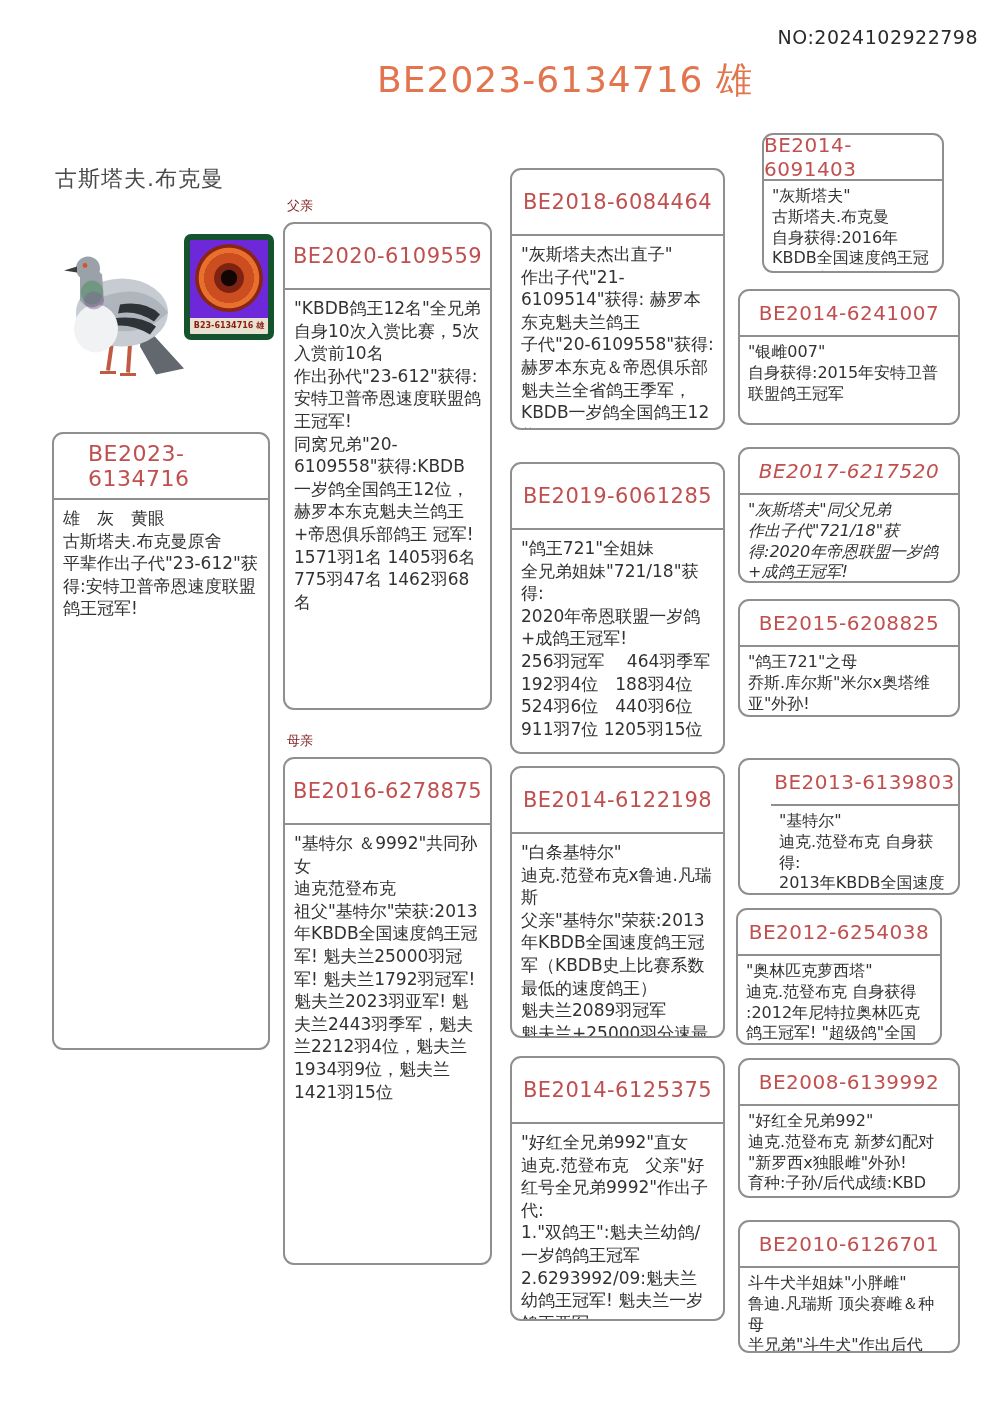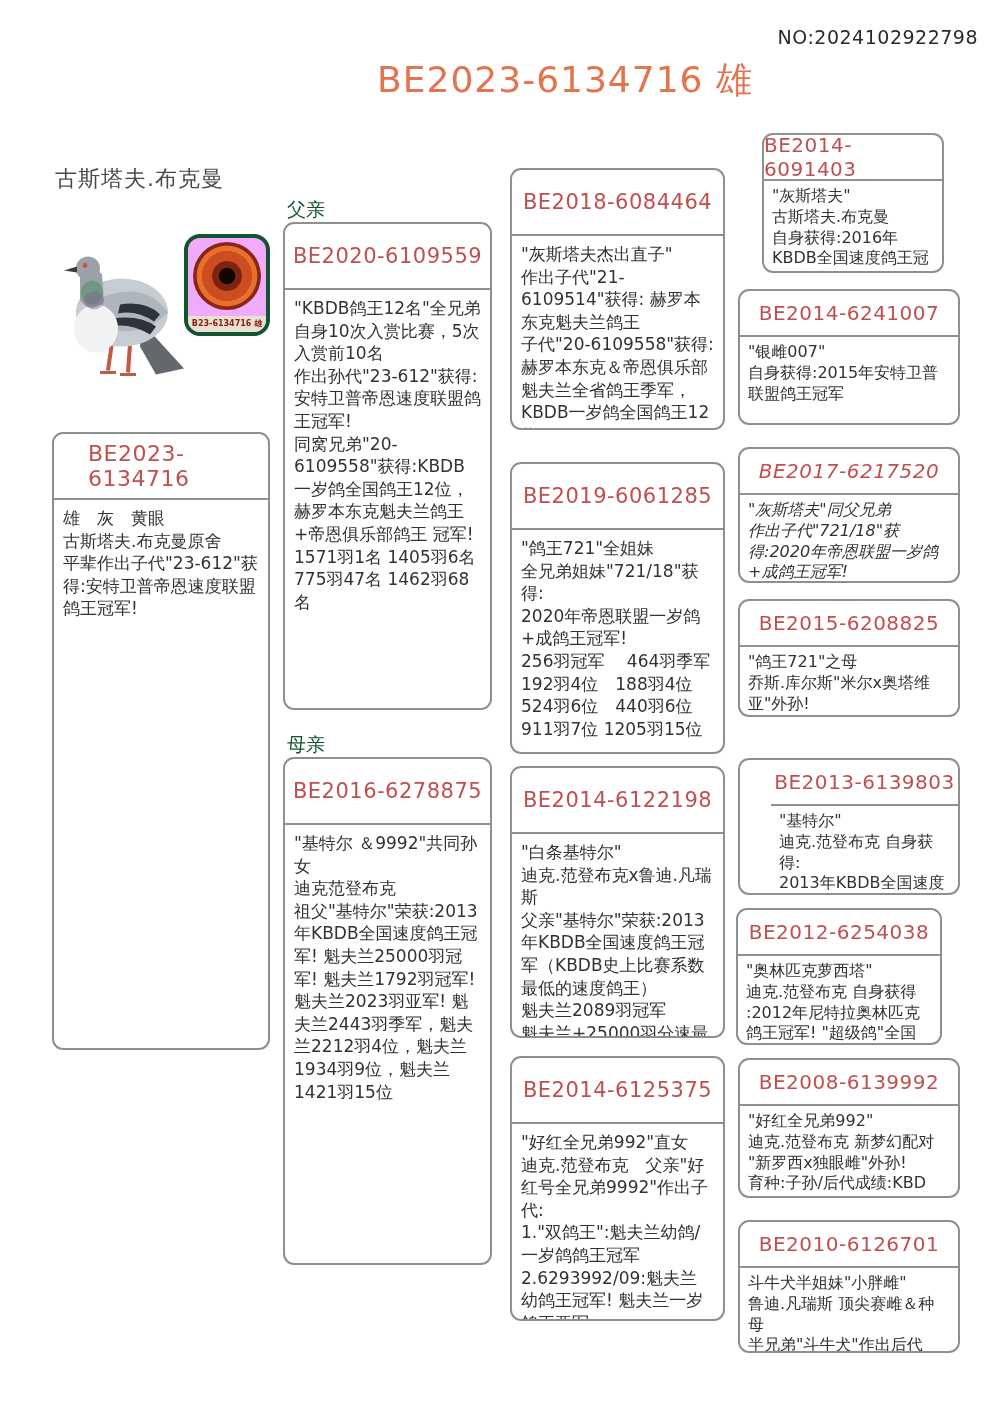--- a/index.html
+++ b/index.html
@@ -6,21 +6,21 @@
   body{
     width:1000px;height:1413px;position:relative;background:#ffffff;
     font-family:"DejaVu Sans","Liberation Sans",sans-serif;color:#333;
     overflow:hidden;
   }
   .abs{position:absolute;}
   .doc-no{top:26px;right:22px;font-size:19px;color:#2a2a2a;letter-spacing:.5px;}
   .page-title{top:56px;left:130px;right:0;text-align:center;font-size:36px;
     color:var(--accent,#e2744e);letter-spacing:1px;}
   .breeder{top:164px;left:55px;font-size:22px;color:#4a4a4a;letter-spacing:1px;}
-  .branch-label{font-size:19px;color:#14532d;}
+  .branch-label{font-size:13px;color:#7f1d1d;}
 
   .box{
     position:absolute;border:2px solid #8f8f8f;border-radius:11px;
     background:#fff;box-sizing:border-box;overflow:hidden;
   }
   .box-header{
     display:flex;align-items:center;justify-content:center;
     border-bottom:2px solid #8f8f8f;box-sizing:border-box;
   }
   .box-header .ring{color:var(--ring,#c0504f);letter-spacing:.5px;}
@@ -31,22 +31,22 @@
   .h-sm{height:46px;}
   .h-sm .ring{font-size:20px;}
   .box-body{
     padding:7px 9px;white-space:pre-line;color:#323232;
     font-size:17px;line-height:1.33;
   }
   .box-body.sm{font-size:16px;line-height:1.3;padding:5px 8px;}
 
   .photo{left:50px;top:228px;width:140px;height:165px;}
   .eyebox{
-    left:184px;top:234px;width:78px;height:94px;border-radius:16px;
-    background:#f0abfc;overflow:hidden;border:4px solid #14532d;
+    left:184px;top:234px;width:78px;height:94px;border-radius:7px;
+    background:#6d28d9;overflow:hidden;border:6px solid #14532d;
   }
   .eye{
     position:absolute;left:5px;top:4px;width:68px;height:68px;border-radius:50%;
     background:radial-gradient(circle at 50% 50%,
       #120605 0 16%, #7e2212 18% 30%, #cc4d1f 32% 52%,
       #e8702f 52% 62%, #8a2413 64% 80%, #54110a 82% 100%);
   }
   .eye-caption{
     position:absolute;left:0;right:0;bottom:0;height:16px;background:#e9e2d2;
     color:#8a1d10;font-size:8px;text-align:center;line-height:16px;font-weight:bold;

